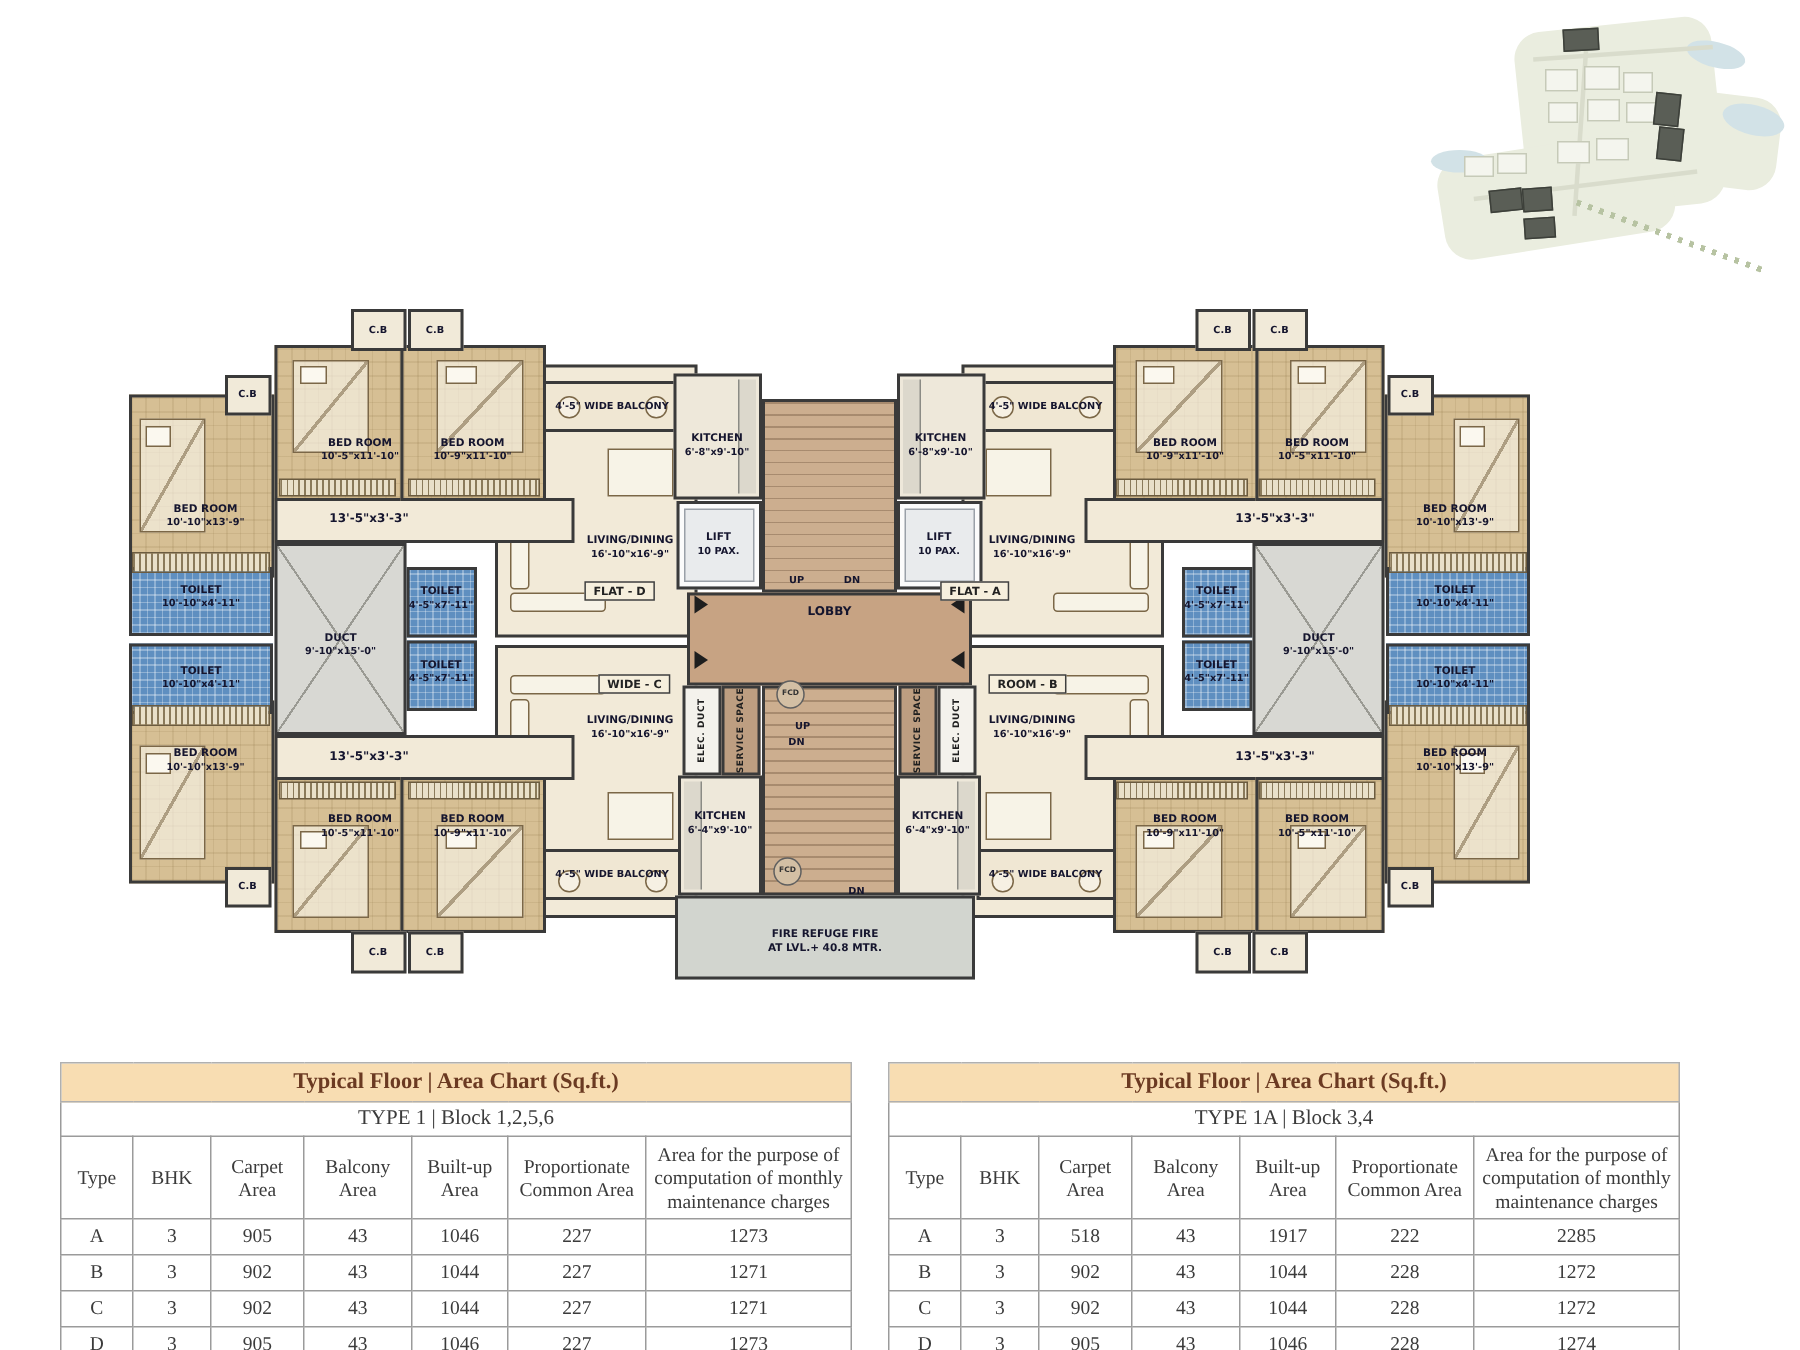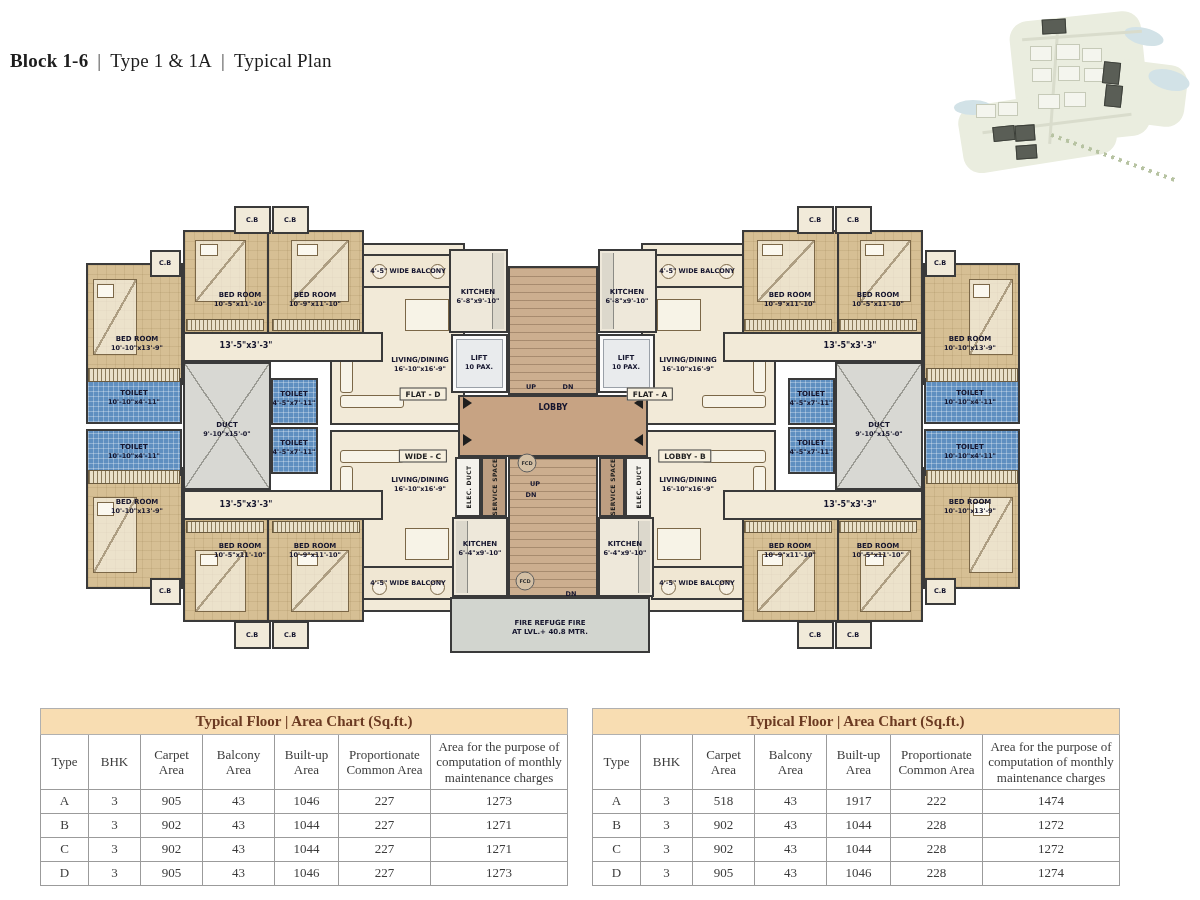--- a/index.html
+++ b/index.html
@@ -79,21 +79,20 @@
        color:#6b3a22;padding:4px 0;}
   .atable .sub td{font-size:14px;padding:3px 0;color:#3b3b3b;}
   .atable .hd td{font-size:13px;line-height:1.18;padding:4px 2px;vertical-align:middle;}
   .atable .dr td{height:19px;}
 </style>
 </head>
 <body>
 
 <div id="canvas">
 
-  <div class="page-title"><span class="tb">Block 1-6</span><span class="tsep">|</span><span>Type 1 &amp; 1A</span><span class="tsep">|</span><span>Typical Plan</span></div>
 
   <div id="sitemap">
     <div class="smblob" style="left:62px;top:12px;width:132px;height:125px;transform:rotate(-6deg)"></div>
     <div class="smblob" style="left:8px;top:92px;width:155px;height:68px;transform:rotate(-9deg)"></div>
     <div class="smblob" style="left:150px;top:58px;width:84px;height:62px;transform:rotate(7deg)"></div>
     <div class="smpond" style="left:172px;top:24px;width:40px;height:17px;transform:rotate(14deg)"></div>
     <div class="smpond" style="left:196px;top:66px;width:42px;height:20px;transform:rotate(14deg)"></div>
     <div class="smpond" style="left:2px;top:96px;width:38px;height:15px"></div>
     <div class="smroad" style="left:70px;top:30px;width:120px;height:3px;transform:rotate(-4deg)"></div>
     <div class="smroad" style="left:100px;top:30px;width:3px;height:110px;transform:rotate(4deg)"></div>
@@ -380,24 +379,24 @@
       </div>
     <div class="rlabel" style="left:688px;top:365px">
         <span>LIVING/DINING</span>
         <span class="dims">16'-10"x16'-9"</span>
       </div>
     <div class="rlabel" style="left:688px;top:485px">
         <span>LIVING/DINING</span>
         <span class="dims">16'-10"x16'-9"</span>
       </div>
 
-    <div class="flat-tag" style="left:423px;top:394px">FLAT - D</div>
+    <div class="flat-tag" style="left:413px;top:394px">FLAT - D</div>
     <div class="flat-tag" style="left:423px;top:456px">WIDE - C</div>
     <div class="flat-tag" style="left:650px;top:394px">FLAT - A</div>
-    <div class="flat-tag" style="left:685px;top:456px">LOBBY - B</div>
+    <div class="flat-tag" style="left:685px;top:456px">ROOM - B</div>
 
     <div class="rlabel" style="left:408px;top:271px;font-size:6.5px">
         <span>4'-5" WIDE BALCONY</span>
       </div>
     <div class="rlabel" style="left:697px;top:271px;font-size:6.5px">
         <span>4'-5" WIDE BALCONY</span>
       </div>
     <div class="rlabel" style="left:408px;top:583px;font-size:6.5px">
         <span>4'-5" WIDE BALCONY</span>
       </div>
@@ -510,20 +509,23 @@
           <col style="width:62px">
           <col style="width:72px">
           <col style="width:64px">
           <col style="width:92px">
           <col style="width:137px">
         </colgroup>
       <tbody>
           <tr class="ttl">
             <td colspan="7">Typical Floor | Area Chart (Sq.ft.)</td>
           </tr>
+      <tr class="sub">
+            <td colspan="7">TYPE 1 | Block 1,2,5,6</td>
+          </tr>
       <tr class="hd">
         <td>Type</td>
         <td>BHK</td>
         <td>Carpet Area</td>
         <td>Balcony Area</td>
         <td>Built-up Area</td>
         <td>Proportionate Common Area</td>
         <td>Area for the purpose of computation of monthly maintenance charges</td>
       </tr>
       <tr class="dr">
@@ -574,37 +576,40 @@
           <col style="width:62px">
           <col style="width:72px">
           <col style="width:64px">
           <col style="width:92px">
           <col style="width:137px">
         </colgroup>
       <tbody>
           <tr class="ttl">
             <td colspan="7">Typical Floor | Area Chart (Sq.ft.)</td>
           </tr>
+      <tr class="sub">
+            <td colspan="7">TYPE 1A | Block 3,4</td>
+          </tr>
       <tr class="hd">
         <td>Type</td>
         <td>BHK</td>
         <td>Carpet Area</td>
         <td>Balcony Area</td>
         <td>Built-up Area</td>
         <td>Proportionate Common Area</td>
         <td>Area for the purpose of computation of monthly maintenance charges</td>
       </tr>
       <tr class="dr">
         <td>A</td>
             <td>3</td>
             <td>518</td>
             <td>43</td>
             <td>1917</td>
             <td>222</td>
-            <td>1474</td>
+            <td>2285</td>
       </tr>
       <tr class="dr">
         <td>B</td>
             <td>3</td>
             <td>902</td>
             <td>43</td>
             <td>1044</td>
             <td>228</td>
             <td>1272</td>
       </tr>

